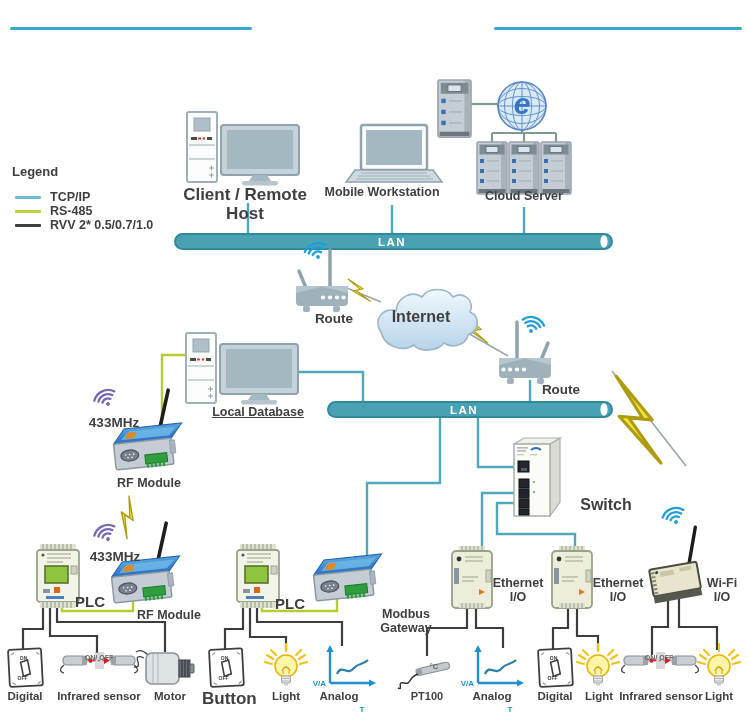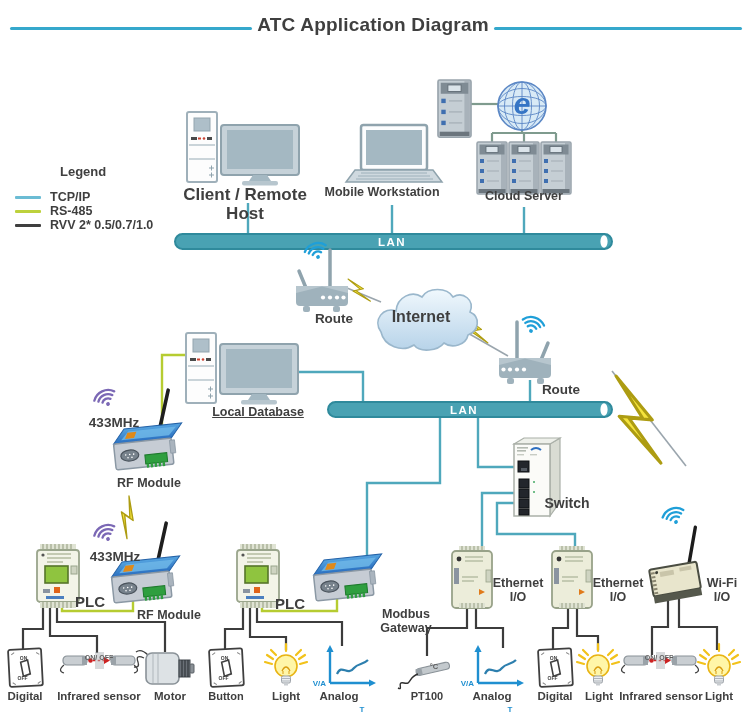--- a/index.html
+++ b/index.html
@@ -6,21 +6,21 @@
   #stage{position:relative;width:750px;height:714px;background:#fff;overflow:hidden;
          font-family:"Liberation Sans",sans-serif;}
   #art{position:absolute;left:0;top:0;}
   .lbl{position:absolute;font-weight:bold;color:#3f3f3f;text-align:center;line-height:1.1;
        font-family:"Liberation Sans",sans-serif;white-space:pre-line;}
   .white{color:#ffffff;letter-spacing:1.5px;}
   .blue{color:#1f8fd0;margin-top:27px;}
   .gray{color:#5f5f5f;font-weight:bold;}
   .title{font-size:19px;letter-spacing:0.2px;}
   .rule{position:absolute;height:3px;background:#35a8cc;border-radius:2px;}
-  .legend-head{font-size:13px;margin-left:48px;}
+  .legend-head{font-size:13px;}
   .legend-row{position:absolute;display:flex;align-items:center;height:12px;}
   .sw{display:inline-block;width:26px;height:3px;margin-right:9px;border-radius:1px;}
   .sw-tcp{background:#6bbcd4;}
   .sw-rs{background:#bdd13c;}
   .sw-rvv{background:#3f3f3f;}
   .legend-row span.t{font-size:12.5px;font-weight:bold;color:#3f3f3f;}
   .globe-e{font-style:italic;font-size:30px;color:#3575c5;font-weight:bold;}
 </style>
 </head>
 <body>
@@ -353,21 +353,20 @@
 <use href="#bulb" transform="translate(286,666)"></use>
 <use href="#analogicon" transform="translate(330,645)"></use>
 <use href="#pt100icon" transform="translate(400,652)"></use>
 <use href="#analogicon" transform="translate(478,645)"></use>
 <use href="#splate" transform="translate(538,650)"></use>
 <use href="#bulb" transform="translate(598,666)"></use>
 <use href="#infra" transform="translate(622,650)"></use>
 <use href="#bulb" transform="translate(719,666)"></use>
 </svg>
 
-<div class="lbl title" style="left:252px;top:15px;width:242px;">ATC Application Diagram</div>
 <div class="rule" style="left:10px;top:27px;width:242px;"></div>
 <div class="rule" style="left:494px;top:27px;width:248px;"></div>
 
 <div class="lbl legend-head" style="left:12px;top:165px;width:70px;text-align:left;">Legend</div>
 <div class="legend-row" style="left:15px;top:191px;">
   <span class="sw sw-tcp"></span>
   <span class="t">TCP/IP</span>
 </div>
 <div class="legend-row" style="left:15px;top:205px;">
   <span class="sw sw-rs"></span>
@@ -383,34 +382,34 @@
 <div class="lbl" style="left:464px;top:190px;width:120px;font-size:12.5px;">Cloud Server</div>
 <div class="lbl globe-e" style="left:507px;top:87px;width:30px;">e</div>
 <div class="lbl white" style="left:352px;top:236px;width:80px;font-size:11.5px;">LAN</div>
 <div class="lbl" style="left:307px;top:312px;width:54px;font-size:13.5px;">Route</div>
 <div class="lbl" style="left:376px;top:308px;width:90px;font-size:16px;">Internet</div>
 <div class="lbl" style="left:534px;top:383px;width:54px;font-size:13.5px;">Route</div>
 <div class="lbl" style="left:206px;top:406px;width:104px;font-size:12.5px;text-decoration:underline;">Local Database</div>
 <div class="lbl white" style="left:424px;top:404px;width:80px;font-size:11.5px;">LAN</div>
 <div class="lbl" style="left:84px;top:416px;width:60px;font-size:13.5px;">433MHz</div>
 <div class="lbl" style="left:114px;top:477px;width:70px;font-size:12.5px;">RF Module</div>
-<div class="lbl" style="left:541px;top:496px;width:52px;font-size:14px;">Switch</div>
+<div class="lbl" style="left:580px;top:496px;width:52px;font-size:16px;">Switch</div>
 <div class="lbl" style="left:85px;top:550px;width:60px;font-size:13.5px;">433MHz</div>
 <div class="lbl" style="left:134px;top:609px;width:70px;font-size:12.5px;">RF Module</div>
 <div class="lbl" style="left:71px;top:594px;width:38px;font-size:15px;">PLC</div>
 <div class="lbl" style="left:271px;top:596px;width:38px;font-size:15px;">PLC</div>
 <div class="lbl" style="left:373px;top:564px;width:66px;font-size:12.5px;margin-top:44px;">Modbus Gateway</div>
 <div class="lbl" style="left:488px;top:577px;width:60px;font-size:12.5px;">Ethernet I/O</div>
 <div class="lbl" style="left:588px;top:577px;width:60px;font-size:12.5px;">Ethernet I/O</div>
 <div class="lbl" style="left:700px;top:577px;width:44px;font-size:12.5px;">Wi-Fi I/O</div>
 
 <div class="lbl" style="left:2px;top:690px;width:46px;font-size:11.5px;">Digital</div>
 <div class="lbl" style="left:56px;top:690px;width:86px;font-size:11.5px;">Infrared sensor</div>
 <div class="lbl" style="left:146px;top:690px;width:48px;font-size:11.5px;">Motor</div>
-<div class="lbl" style="left:202px;top:690px;width:48px;font-size:11px;text-align:center;">Button</div>
+<div class="lbl" style="left:202px;top:690px;width:48px;font-size:17px;text-align:center;">Button</div>
 <div class="lbl" style="left:263px;top:690px;width:46px;font-size:11.5px;">Light</div>
 <div class="lbl" style="left:314px;top:690px;width:50px;font-size:11.5px;">Analog</div>
 <div class="lbl" style="left:402px;top:690px;width:50px;font-size:11px;">PT100</div>
 <div class="lbl" style="left:466px;top:690px;width:52px;font-size:11.5px;">Analog</div>
 <div class="lbl" style="left:530px;top:690px;width:50px;font-size:11.5px;">Digital</div>
 <div class="lbl" style="left:576px;top:690px;width:46px;font-size:11.5px;">Light</div>
 <div class="lbl" style="left:616px;top:690px;width:90px;font-size:11.5px;">Infrared sensor</div>
 <div class="lbl" style="left:696px;top:690px;width:46px;font-size:11.5px;">Light</div>
 
 <div class="lbl gray" style="left:76px;top:654px;width:46px;font-size:7px;">ON/ OFF</div>

